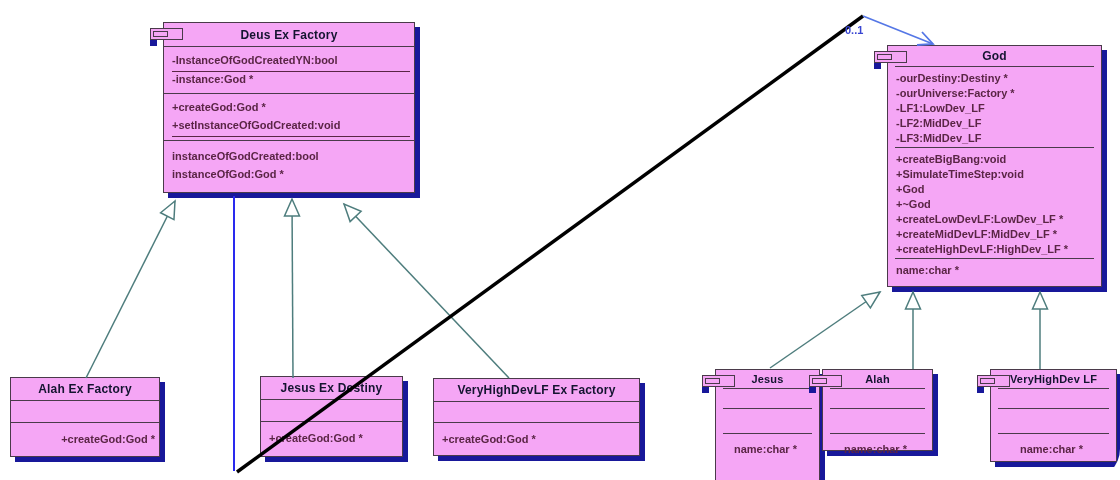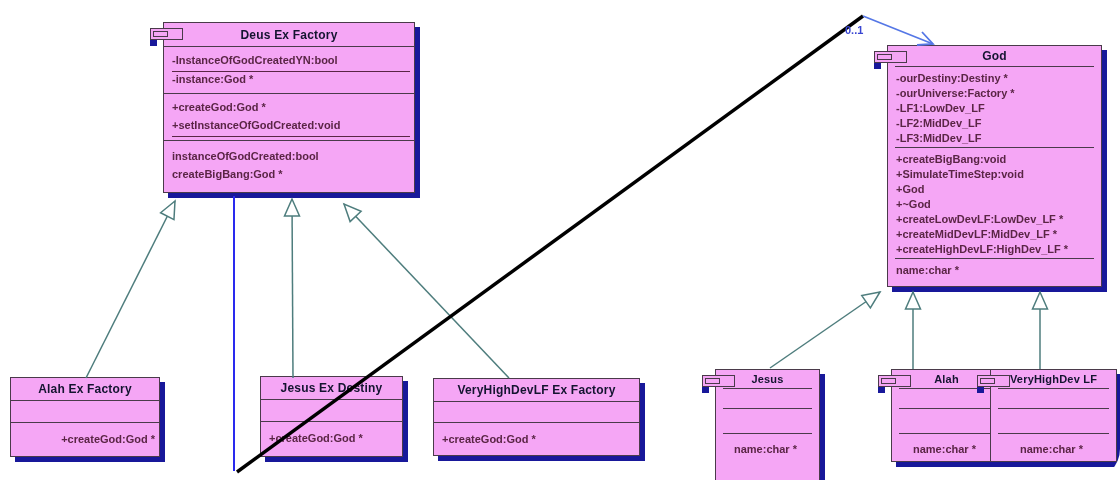--- a/index.html
+++ b/index.html
@@ -74,21 +74,21 @@
       <div class="crow u-text"><span>-instance:God *</span></div>
     </div>
     <div class="divider"></div>
     <div class="csec" style="height:46px">
       <div class="crow"><span>+createGod:God *</span></div>
       <div class="crow u-full"><span>+setInstanceOfGodCreated:void</span></div>
     </div>
     <div class="divider"></div>
     <div class="csec" style="height:50px; padding-top:8px;">
       <div class="crow"><span>instanceOfGodCreated:bool</span></div>
-      <div class="crow"><span>createBigBang:God *</span></div>
+      <div class="crow"><span>instanceOfGod:God *</span></div>
     </div>
   </div>
 
   <div class="cbox" id="box-god" style="left:877px; top:45px; width:215px; height:242px;margin-left:10px;">
     <div class="tab">
         <span class="tab-inner"></span>
       </div>
     <div class="tab-shadow"></div>
     <div class="ctitle" style="height:20px">God</div>
     <div class="divider inset"></div>
@@ -154,21 +154,21 @@
     <div class="divider inset"></div>
     <div class="csec" style="height:19px"></div>
     <div class="divider inset"></div>
     <div class="csec" style="height:24px"></div>
     <div class="divider inset"></div>
     <div class="csec props" style="height:28px">
       <div class="crow"><span>name:char *</span></div>
     </div>
   </div>
 
-  <div class="cbox mini" id="box-alah" style="left:891px; top:369px; width:111px; height:93px;">
+  <div class="cbox mini" id="box-alah" style="left:822px; top:369px; width:111px; height:82px;">
     <div class="tab">
         <span class="tab-inner"></span>
       </div>
     <div class="tab-shadow"></div>
     <div class="ctitle" style="height:18px">Alah</div>
     <div class="divider inset"></div>
     <div class="csec" style="height:19px"></div>
     <div class="divider inset"></div>
     <div class="csec" style="height:24px"></div>
     <div class="divider inset"></div>

